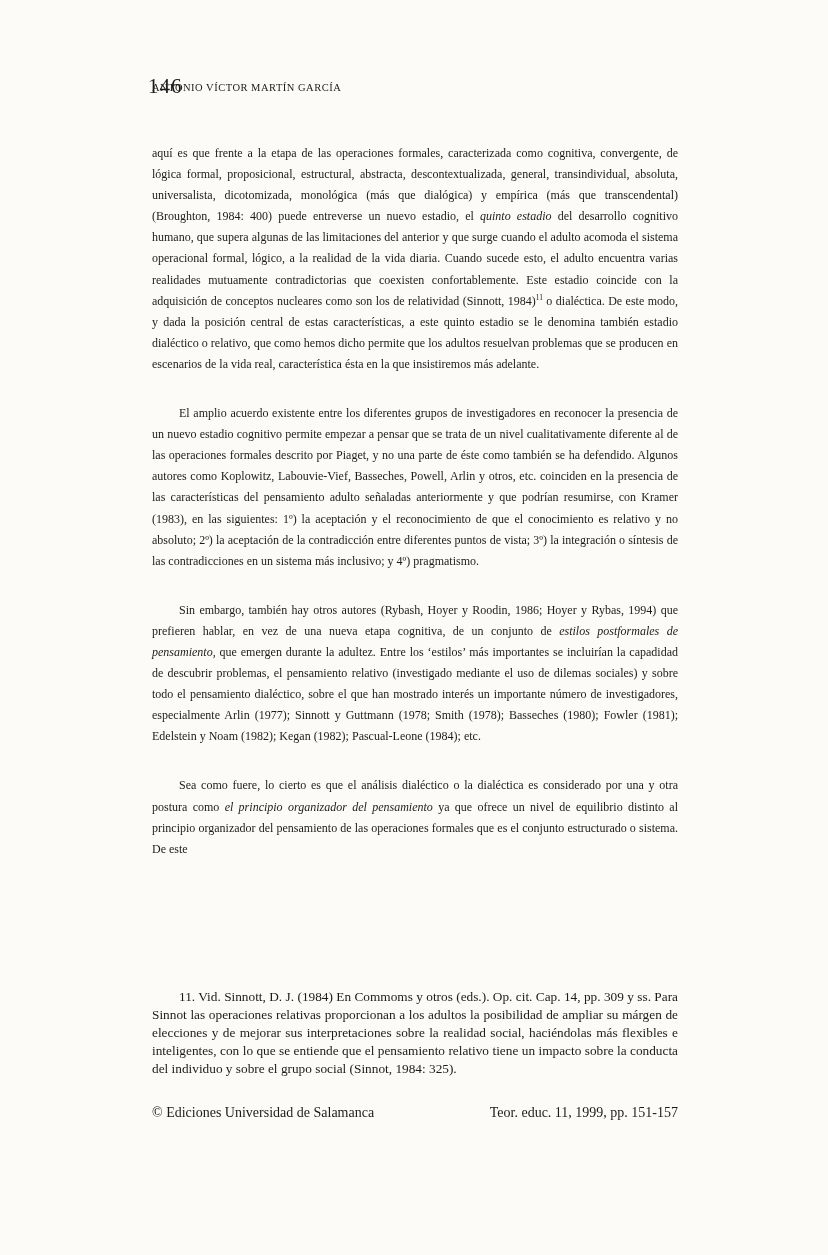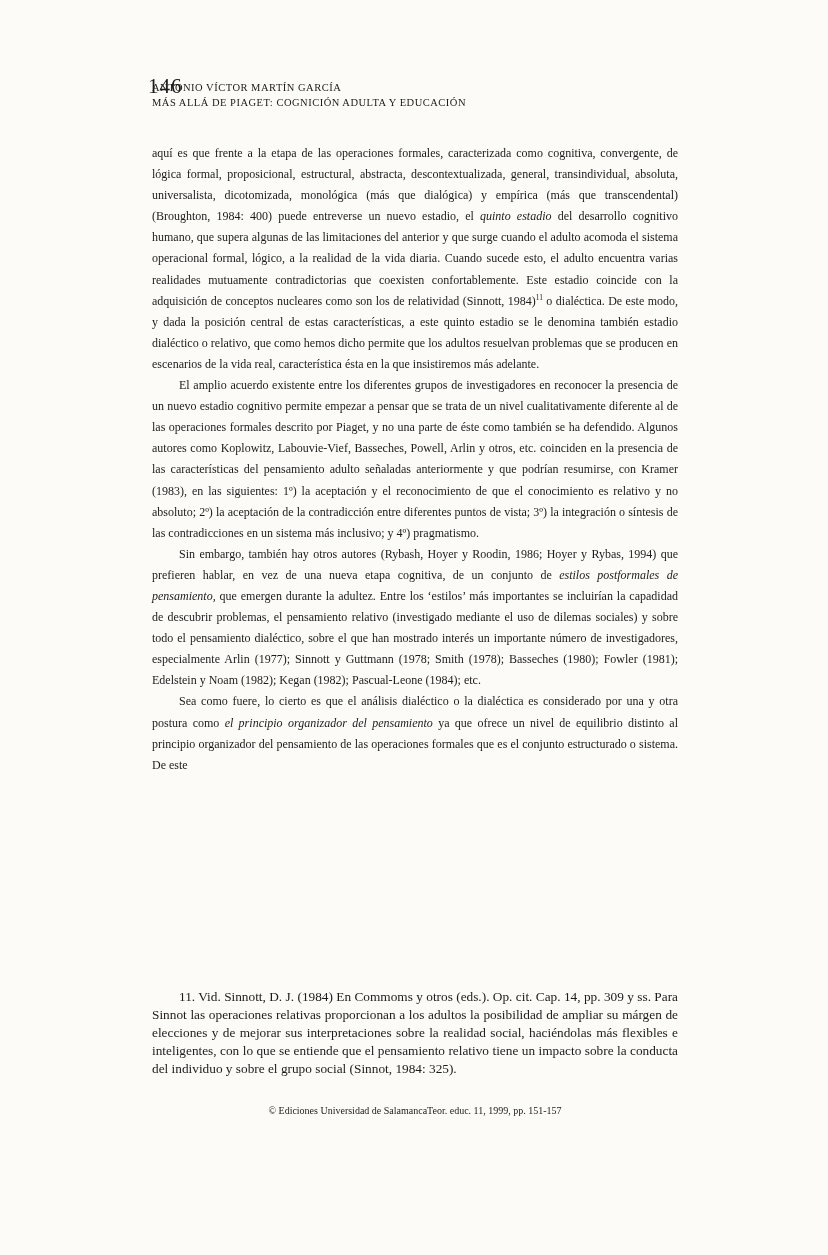--- a/index.html
+++ b/index.html
@@ -35,21 +35,21 @@
     position: absolute;
     left: 152px;
     top: 143px;
     width: 526px;
     font-size: 12px;
     line-height: 21.1px;
     text-align: justify;
     font-family: Liberation Serif, serif;
   }
   .body-text p { margin: 0; }
-  .body-text p.indent { text-indent: 27px; }
+  .body-text p.indent { text-indent: 27px; margin-top: 28px; }
   .body-text em { font-style: italic; }
   sup {
     font-size: 0.62em;
     vertical-align: super;
     line-height: 0;
   }
   .footnote {
     position: absolute;
     left: 152px;
     top: 988px;
@@ -58,34 +58,33 @@
     line-height: 18px;
     text-align: justify;
     text-indent: 27px;
   }
   .footer {
     position: absolute;
     left: 152px;
     top: 1105px;
     width: 526px;
     display: flex;
-    justify-content: center;
-    font-size: 10px;
+    justify-content: space-between;
+    font-size: 14px;
   }
 </style>
 </head>
 <body>
 
 <div class="page">
 
   <div class="page-number">146</div>
 
   <div class="running-head">
     <div>ANTONIO VÍCTOR MARTÍN GARCÍA</div>
-    <div>MÁS ALLÁ DE PIAGET: COGNICIÓN ADULTA Y EDUCACIÓN</div>
   </div>
 
   <div class="body-text">
     <p><span>aquí es que frente a la etapa de las operaciones formales, caracterizada como cognitiva, convergente, de lógica formal, proposicional, estructural, abstracta, descontextualizada, general, transindividual, absoluta, universalista, dicotomizada, monológica (más que dialógica) y empírica (más que transcendental) (Broughton, 1984: 400) puede entreverse un nuevo estadio, el </span><em>quinto estadio</em><span> del desarrollo cognitivo humano, que supera algunas de las limitaciones del anterior y que surge cuando el adulto acomoda el sistema operacional formal, lógico, a la realidad de la vida diaria. Cuando sucede esto, el adulto encuentra varias realidades mutuamente contradictorias que coexisten confortablemente. Este estadio coincide con la adquisición de conceptos nucleares como son los de relatividad (Sinnott, 1984)</span><sup>11</sup><span> o dialéctica. De este modo, y dada la posición central de estas características, a este quinto estadio se le denomina también estadio dialéctico o relativo, que como hemos dicho permite que los adultos resuelvan problemas que se producen en escenarios de la vida real, característica ésta en la que insistiremos más adelante.</span></p>
     <p class="indent"><span>El amplio acuerdo existente entre los diferentes grupos de investigadores en reconocer la presencia de un nuevo estadio cognitivo permite empezar a pensar que se trata de un nivel cualitativamente diferente al de las operaciones formales descrito por Piaget, y no una parte de éste como también se ha defendido. Algunos autores como Koplowitz, Labouvie-Vief, Basseches, Powell, Arlin y otros, etc. coinciden en la presencia de las características del pensamiento adulto señaladas anteriormente y que podrían resumirse, con Kramer (1983), en las siguientes: 1º) la aceptación y el reconocimiento de que el conocimiento es relativo y no absoluto; 2º) la aceptación de la contradicción entre diferentes puntos de vista; 3º) la integración o síntesis de las contradicciones en un sistema más inclusivo; y 4º) pragmatismo.</span></p>
     <p class="indent"><span>Sin embargo, también hay otros autores (Rybash, Hoyer y Roodin, 1986; Hoyer y Rybas, 1994) que prefieren hablar, en vez de una nueva etapa cognitiva, de un conjunto de </span><em>estilos postformales de pensamiento,</em><span> que emergen durante la adultez. Entre los ‘estilos’ más importantes se incluirían la capadidad de descubrir problemas, el pensamiento relativo (investigado mediante el uso de dilemas sociales) y sobre todo el pensamiento dialéctico, sobre el que han mostrado interés un importante número de investigadores, especialmente Arlin (1977); Sinnott y Guttmann (1978; Smith (1978); Basseches (1980); Fowler (1981); Edelstein y Noam (1982); Kegan (1982); Pascual-Leone (1984); etc.</span></p>
     <p class="indent"><span>Sea como fuere, lo cierto es que el análisis dialéctico o la dialéctica es considerado por una y otra postura como </span><em>el principio organizador del pensamiento</em><span> ya que ofrece un nivel de equilibrio distinto al principio organizador del pensamiento de las operaciones formales que es el conjunto estructurado o sistema. De este</span></p>
   </div>
 
   <div class="footnote">11. Vid. Sinnott, D. J. (1984) En Commoms y otros (eds.). Op. cit. Cap. 14, pp. 309 y ss. Para Sinnot las operaciones relativas proporcionan a los adultos la posibilidad de ampliar su márgen de elecciones y de mejorar sus interpretaciones sobre la realidad social, haciéndolas más flexibles e inteligentes, con lo que se entiende que el pensamiento relativo tiene un impacto sobre la conducta del individuo y sobre el grupo social (Sinnot, 1984: 325).</div>

